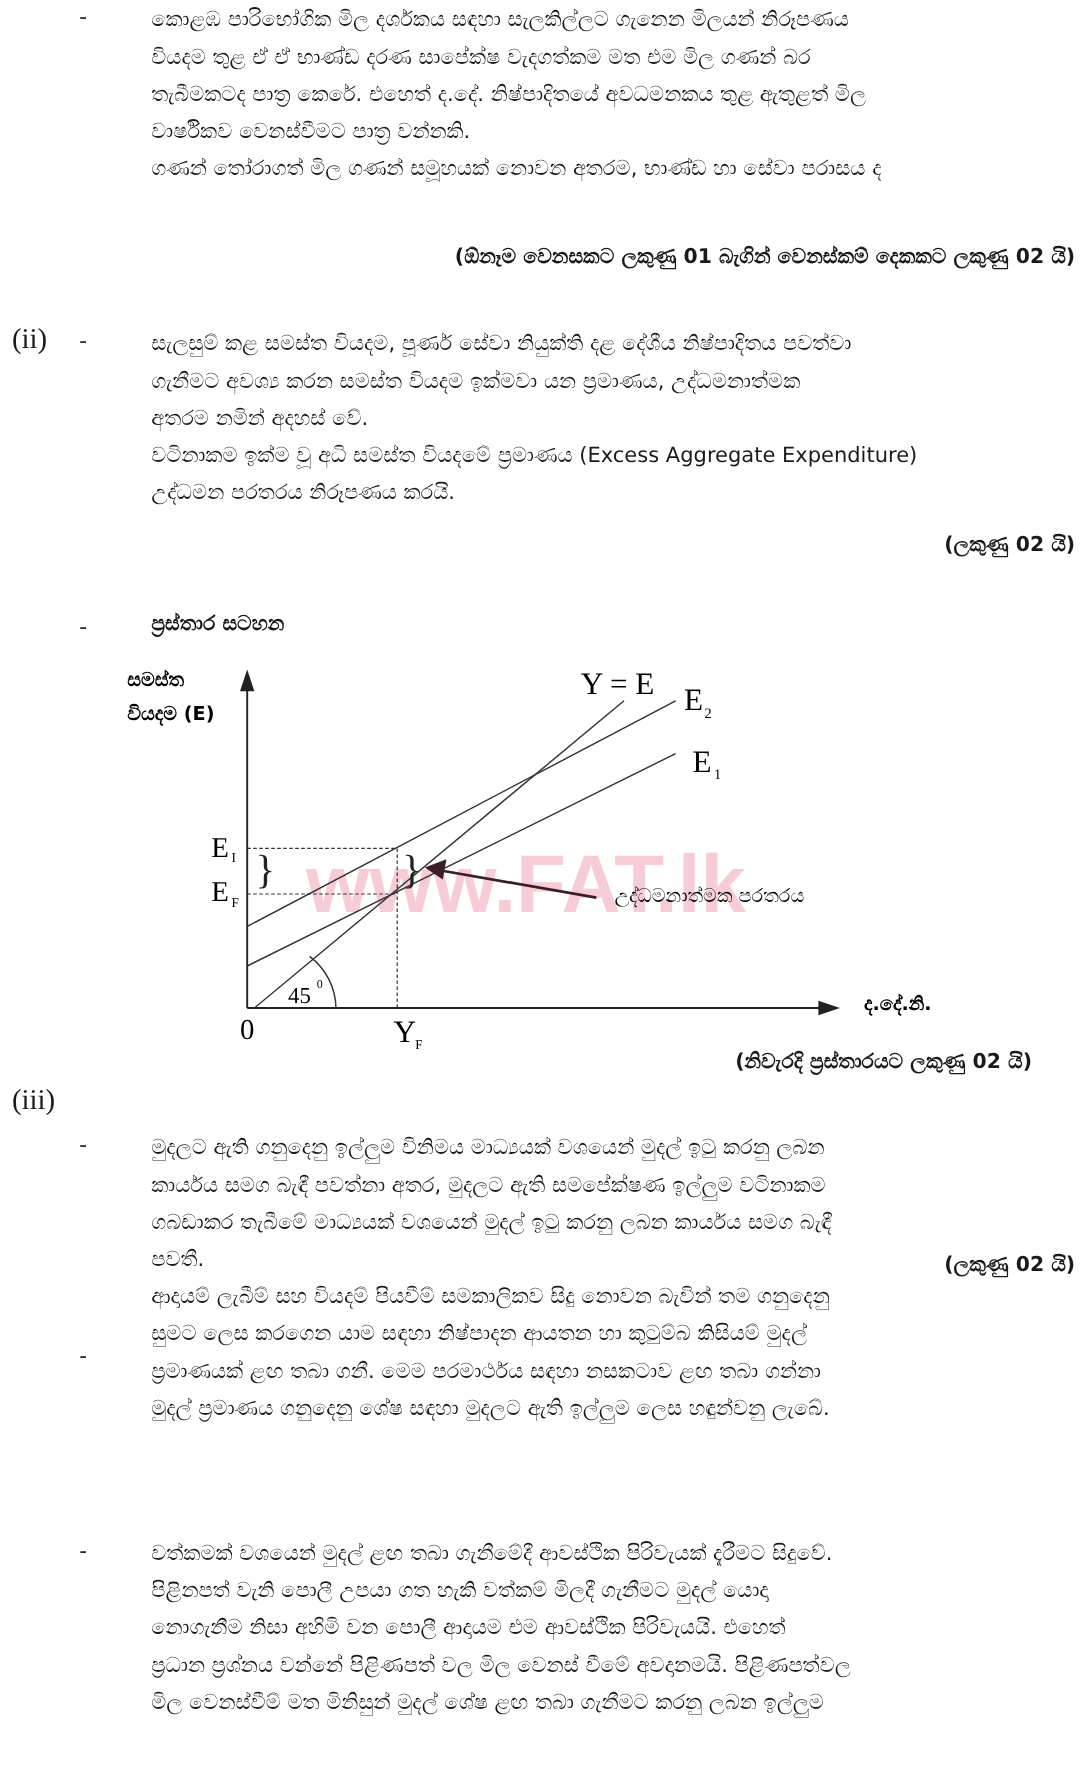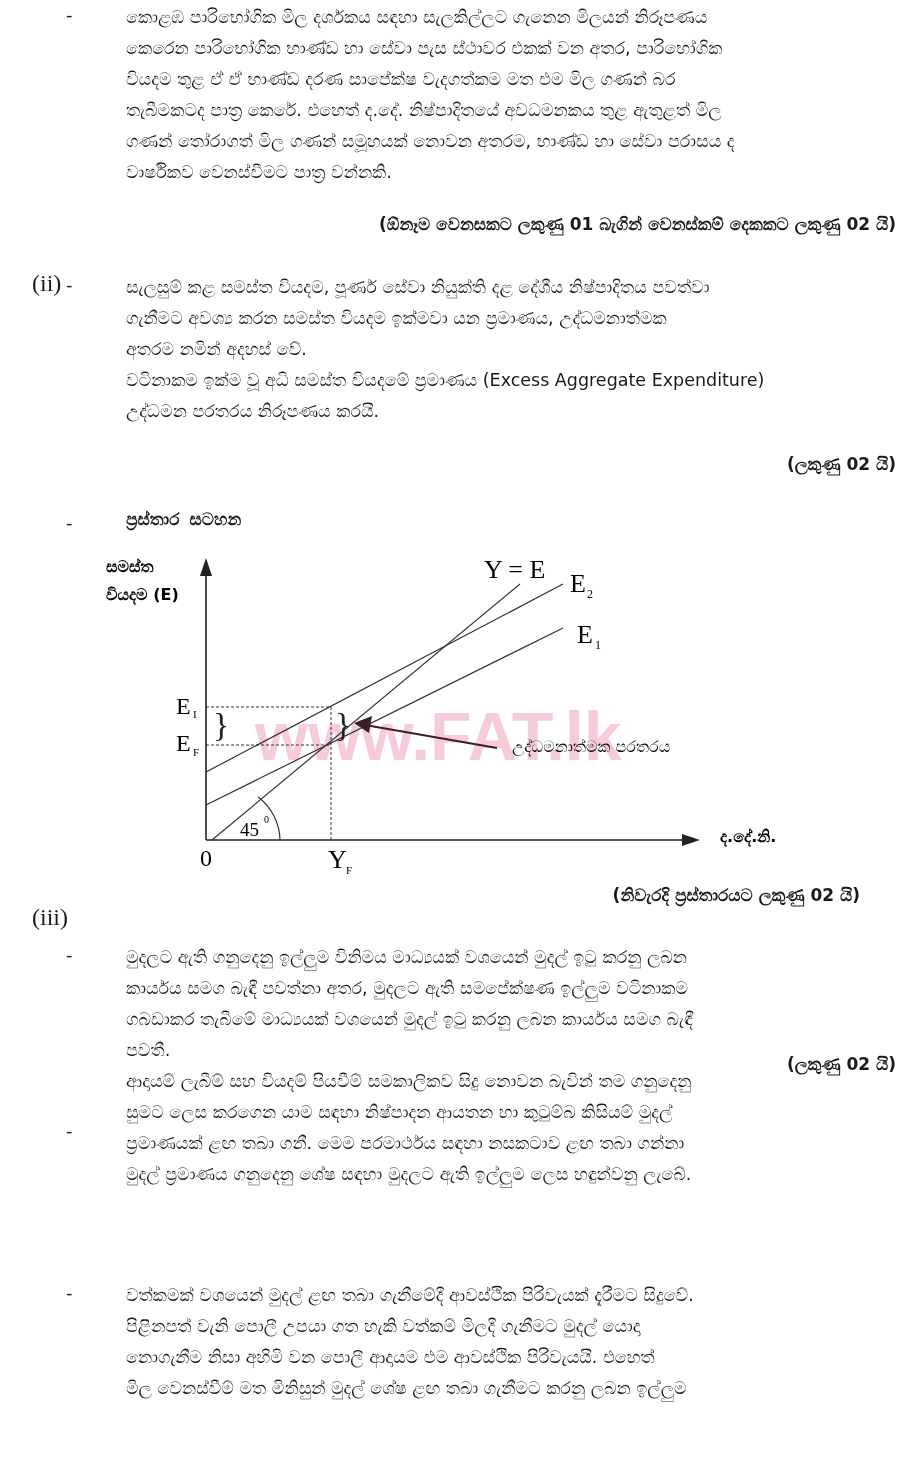--- a/index.html
+++ b/index.html
@@ -1,52 +1,51 @@
 <!DOCTYPE html>
 <html><head>
 <meta charset="utf-8">
 <style>
   html,body{margin:0;padding:0;background:#fff;}
   body{width:910px;height:1475px;position:relative;overflow:hidden;color:#1a1a1a;
        font-family:"DejaVu Sans","Liberation Sans",sans-serif;}
   .para{position:absolute;left:126px;width:772px;font-size:17.5px;line-height:31px;text-align:justify;}
   .dash{position:absolute;left:66px;font-size:18px;}
-  .num{position:absolute;left:10px;font-family:"Liberation Serif",serif;font-size:24px;margin-left:22px;}
-  .marks{position:absolute;right:14px;font-size:17px;font-weight:bold;margin-top:10px;}
+  .num{position:absolute;left:10px;font-family:"Liberation Serif",serif;font-size:24px;}
+  .marks{position:absolute;right:14px;font-size:17px;font-weight:bold;}
   .line{display:block;}
   svg text{font-family:"Liberation Serif",serif;}
   .sin{font-family:"DejaVu Sans","Liberation Sans",sans-serif;}
 </style>
 </head>
 <body>
 
 <span class="dash" style="top:4px">-</span>
 <div class="para" style="top:2px">
   <span class="line">කොළඹ පාරිභෝගික මිල දර්ශකය සඳහා සැලකිල්ලට ගැනෙන මිලයන් නිරූපණය</span>
-  <span class="line">කෙරෙන පාරිභෝගික භාණ්ඩ හා සේවා පැස ස්ථාවර එකක් වන අතර, පාරිභෝගික</span>
   <span class="line">වියදම තුළ ඒ ඒ භාණ්ඩ දරණ සාපේක්ෂ වැදගත්කම මත එම මිල ගණන් බර</span>
   <span class="line">තැබීමකටද පාත්‍ර කෙරේ. එහෙත් ද.දේ. නිෂ්පාදිතයේ අවධමනකය තුළ ඇතුළත් මිල</span>
+  <span class="line">වාර්ෂිකව වෙනස්වීමට පාත්‍ර වන්නකි.</span>
   <span class="line">ගණන් තෝරාගත් මිල ගණන් සමූහයක් නොවන අතරම, භාණ්ඩ හා සේවා පරාසය ද</span>
-  <span class="line">වාර්ෂිකව වෙනස්වීමට පාත්‍ර වන්නකි.</span>
 </div>
 <div class="marks" style="top:204px">(ඕනෑම වෙනසකට ලකුණු 01 බැගින් වෙනස්කම් දෙකකට ලකුණු 02 යි)</div>
 
 <span class="num" style="top:270px">(ii)</span>
 <span class="dash" style="top:274px">-</span>
 <div class="para" style="top:272px">
   <span class="line">සැලසුම් කළ සමස්ත වියදම, පූර්ණ සේවා නියුක්ති දළ දේශීය නිෂ්පාදිතය පවත්වා</span>
   <span class="line">ගැනීමට අවශ්‍ය කරන සමස්ත වියදම ඉක්මවා යන ප්‍රමාණය, උද්ධමනාත්මක</span>
   <span class="line">අතරම නමින් අදහස් වේ.</span>
   <span class="line">වටිනාකම ඉක්ම වූ අධි සමස්ත වියදමේ ප්‍රමාණය (Excess Aggregate Expenditure)</span>
   <span class="line">උද්ධමන පරතරය නිරූපණය කරයි.</span>
 </div>
 <div class="marks" style="top:444px">(ලකුණු 02 යි)</div>
 
 <span class="dash" style="top:512px">-</span>
-<div style="position:absolute;left:126px;top:510px;font-size:17px;font-weight:bold;font-family:Liberation Mono, monospace;">ප්‍රස්තාර සටහන</div>
+<div style="position:absolute;left:126px;top:510px;font-size:17px;font-weight:bold;">ප්‍රස්තාර සටහන</div>
 
 <svg style="position:absolute;left:0;top:540px" width="910" height="370" viewBox="0 540 910 370">
 
   <text x="255" y="760" font-size="68" font-weight="bold" fill="#f6cdd6" style="font-family:'Liberation Sans',sans-serif">www.FAT.lk</text>
 
   <line x1="206" y1="840" x2="206" y2="572" stroke="#222" stroke-width="1.6"></line>
   <polygon points="206,558 200,576 212,576" fill="#222"></polygon>
   <line x1="206" y1="840" x2="685" y2="840" stroke="#222" stroke-width="1.6"></line>
   <polygon points="700,840 682,834 682,846" fill="#222"></polygon>
 
@@ -103,14 +102,15 @@
   <span class="line">සුමට ලෙස කරගෙන යාම සඳහා නිෂ්පාදන ආයතන හා කුටුම්බ කිසියම් මුදල්</span>
   <span class="line">ප්‍රමාණයක් ළඟ තබා ගනී. මෙම පරමාර්ථය සඳහා නසකටාව ළඟ තබා ගන්නා</span>
   <span class="line">මුදල් ප්‍රමාණය ගනුදෙනු ශේෂ සඳහා මුදලට ඇති ඉල්ලුම ලෙස හඳුන්වනු ලැබේ.</span>
 </div>
 
 <span class="dash" style="top:1282px">-</span>
 <div class="para" style="top:1280px">
   <span class="line">වත්කමක් වශයෙන් මුදල් ළඟ තබා ගැනීමේදී ආවස්ථික පිරිවැයක් දැරීමට සිදුවේ.</span>
   <span class="line">පිළිනපත් වැනි පොලී උපයා ගත හැකි වත්කම් මිලදී ගැනීමට මුදල් යොදා</span>
   <span class="line">නොගැනීම නිසා අහිමි වන පොලී ආදායම එම ආවස්ථික පිරිවැයයි. එහෙත්</span>
+  <span class="line">ප්‍රධාන ප්‍රශ්නය වන්නේ පිළිණපත් වල මිල වෙනස් වීමේ අවදානමයි. පිළිණපත්වල</span>
   <span class="line">මිල වෙනස්වීම් මත මිනිසුන් මුදල් ශේෂ ළඟ තබා ගැනීමට කරනු ලබන ඉල්ලුම</span>
 </div>
 
 </body></html>

